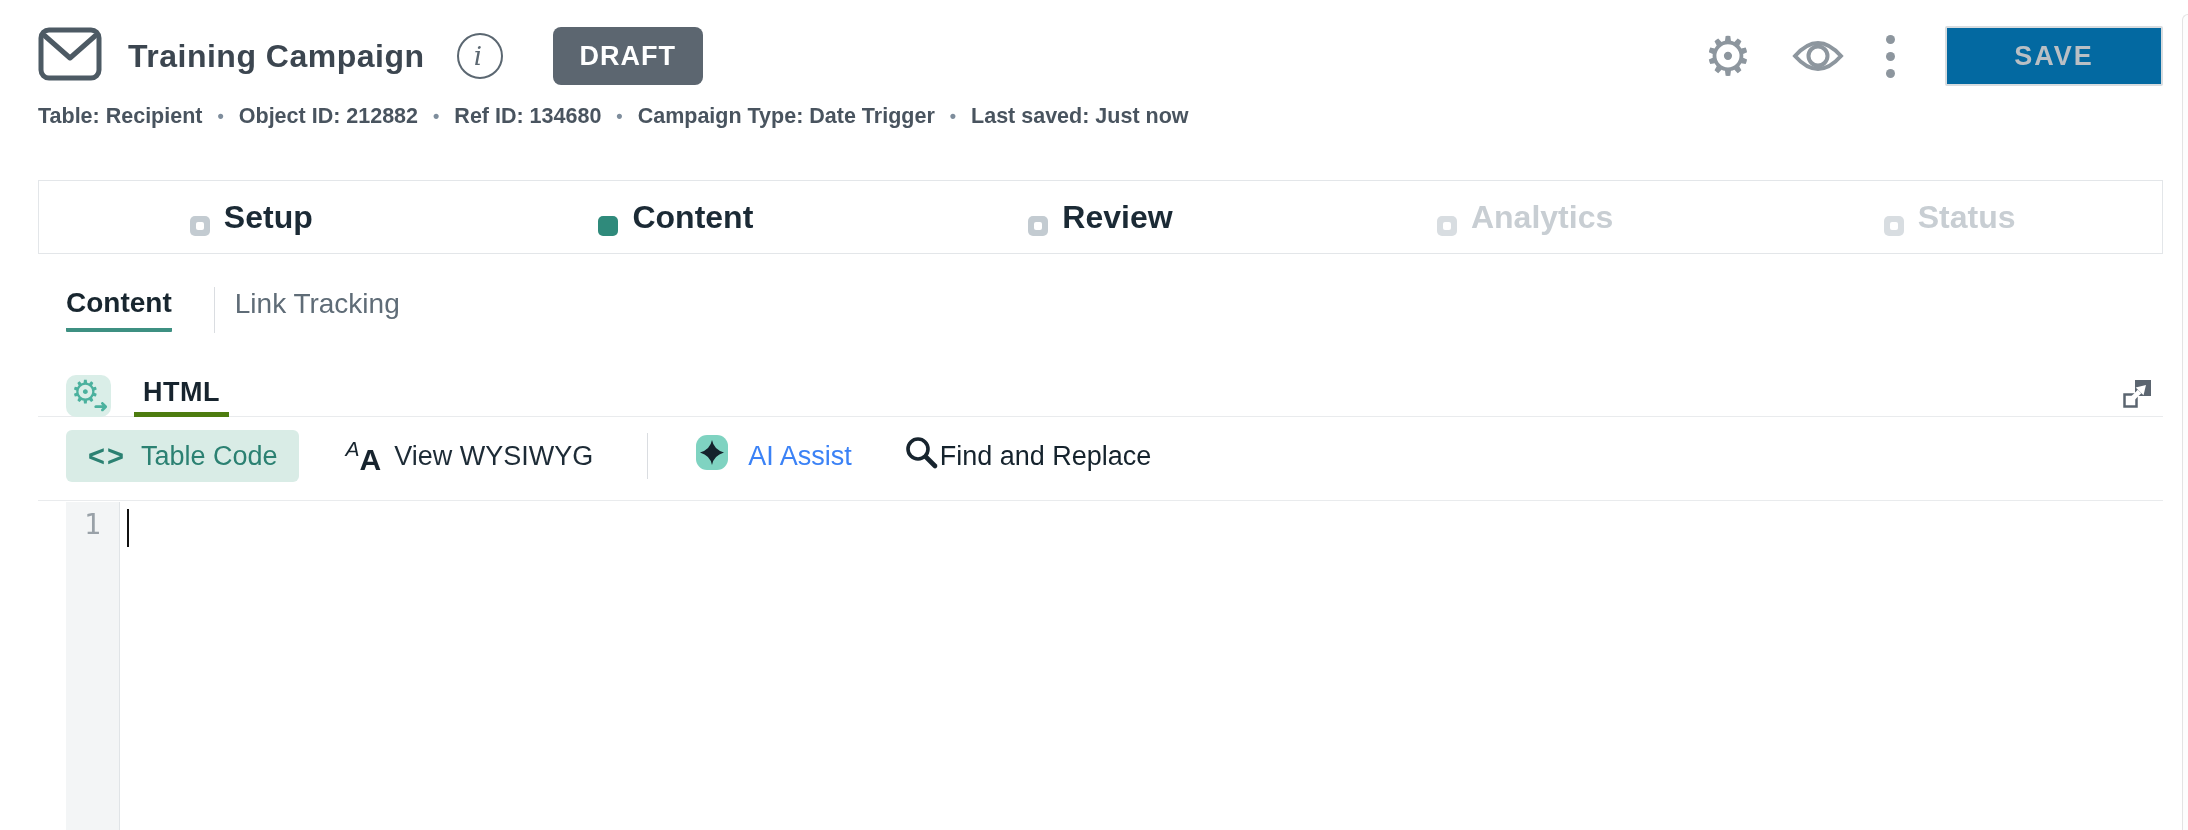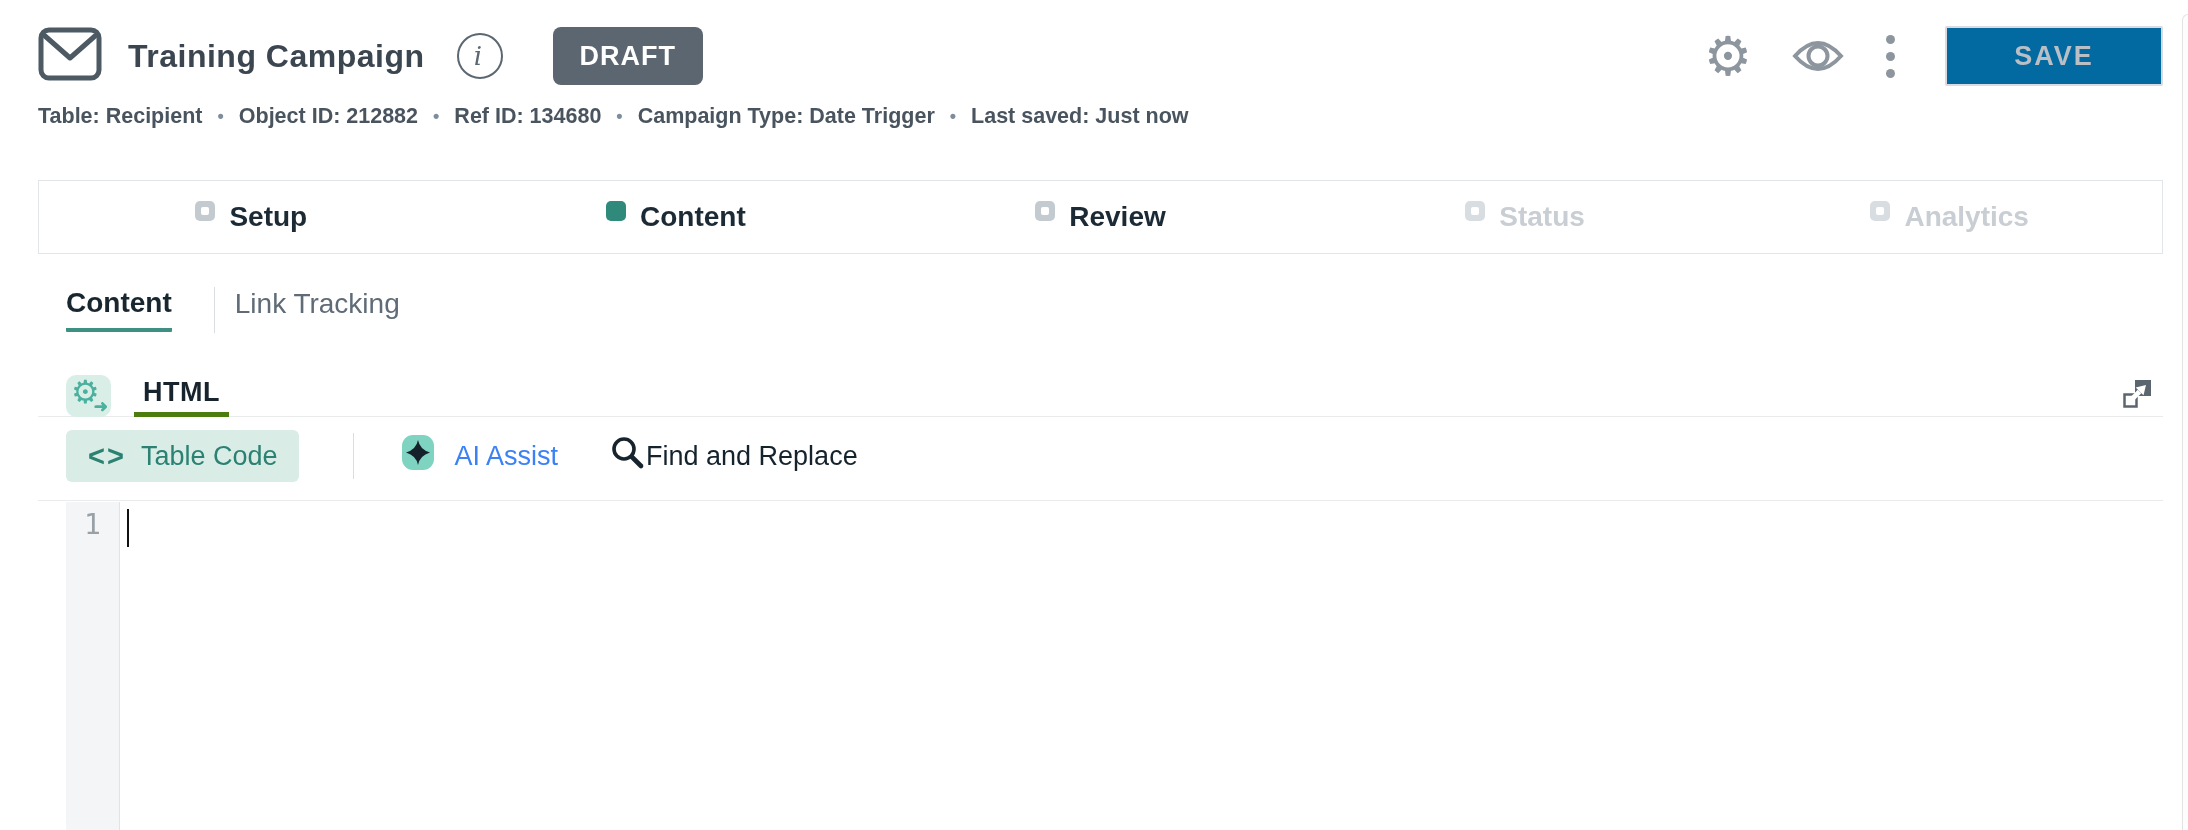--- a/index.html
+++ b/index.html
@@ -33,22 +33,22 @@
               font-family:Liberation Sans, sans-serif; }
 
   
   .meta-row { position:absolute; left:38px; top:101px; height:30px; display:flex;
               align-items:center; font-size:21.5px; color:#49545f;font-weight:bold; }
   .meta-row .bullet { color:#7e8d9c; margin:0 15px; font-size:18px; }
 
   
   .stepbar { position:absolute; left:38px; right:25px; top:180px; height:74px;
              border:1px solid #e3e6e9; background:#fff; display:flex; align-items:center; }
-  .step { flex:1; display:flex; align-items:flex-start; justify-content:center; gap:14px;
-          font-size:28px; font-weight:bold; color:#1b2a35; cursor:pointer; }
+  .step { flex:1; display:flex; align-items:flex-end; justify-content:center; gap:14px;
+          font-size:32px; font-weight:bold; color:#1b2a35; cursor:pointer; }
   .step-square { width:20px; height:20px; border-radius:5px; background:#c3cbd1;
                  position:relative; flex:0 0 auto; }
   .step-square::after { content:""; position:absolute; left:6px; top:6px; width:8px;
                         height:8px; background:#fff; border-radius:2px; }
   .step.active .step-square { background:#2f8a7b; }
   .step.active .step-square::after { display:none; }
   .step.disabled { color:#c8ced3; cursor:default; }
   .step.disabled .step-square { background:#d8dde1; }
 
   
@@ -168,25 +168,25 @@
     <div class="step active">
       <span class="step-square"></span>
       <span>Content</span>
     </div>
     <div class="step">
       <span class="step-square"></span>
       <span>Review</span>
     </div>
     <div class="step disabled">
       <span class="step-square"></span>
+      <span>Analytics</span>
+    </div>
+    <div class="step disabled">
+      <span class="step-square"></span>
       <span>Status</span>
-    </div>
-    <div class="step disabled">
-      <span class="step-square"></span>
-      <span>Analytics</span>
     </div>
   </div>
 
   <div class="tabs-row">
     <div class="main-tab active">Content</div>
     <div class="tab-divider"></div>
     <div class="main-tab inactive">Link Tracking</div>
   </div>
 
   <div class="editor-tabbar">
@@ -202,20 +202,24 @@
         <line x1="8" y1="22" x2="17.6" y2="12.4" stroke="#ffffff" stroke-width="5"></line>
         <polygon points="24,6 21.5,16.3 13.7,8.5" fill="#ffffff"></polygon>
       </svg>
     </button>
   </div>
 
   <div class="toolbar">
     <button class="tool-item view-code-btn">
       <span class="code-glyph">&lt;&gt;</span>
       <span>Table Code</span>
+    </button>
+    <button class="tool-item wysiwyg-btn">
+      <span class="font-icon"><span class="fa-small">A</span><span class="fa-big">A</span></span>
+      <span>View WYSIWYG</span>
     </button>
     <div class="vdivider"></div>
     <button class="tool-item ai-btn">
       <span>
         <svg width="32" height="37" viewBox="0 0 32 37">
           <rect x="0" y="1" width="32" height="35" rx="11" fill="#7fd3c1"></rect>
           <path d="M16 6 Q17.8 15.5 28 18.5 Q17.8 21.5 16 31 Q14.2 21.5 4 18.5 Q14.2 15.5 16 6 Z" fill="#15222b"></path>
         </svg>
       </span>
       <span>AI Assist</span>

